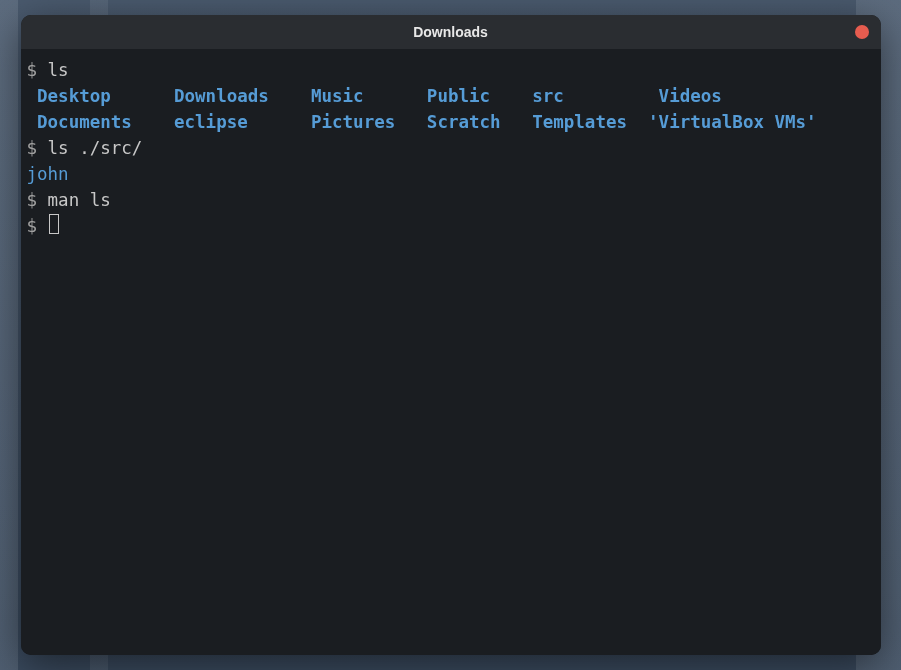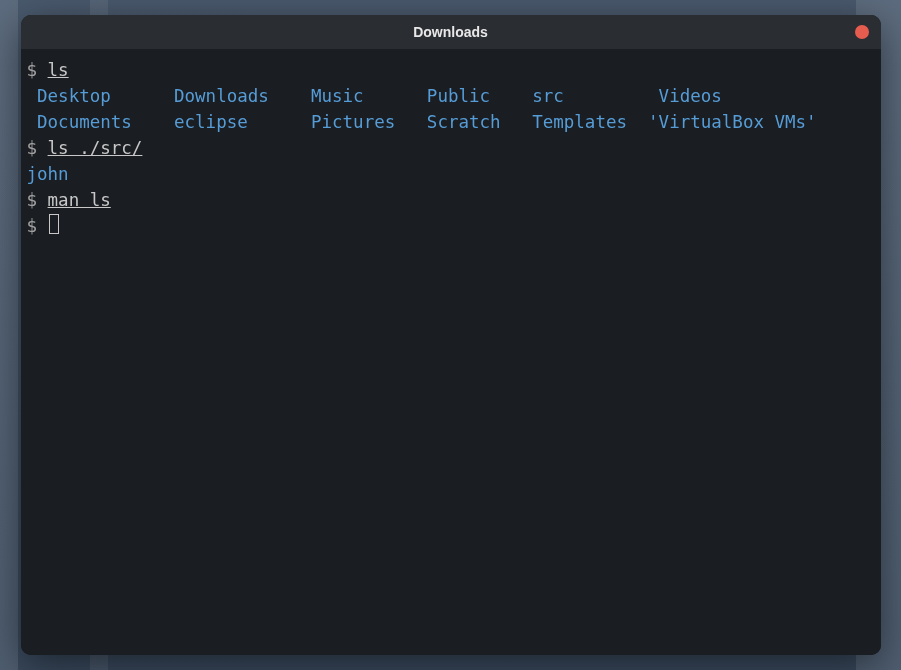--- a/index.html
+++ b/index.html
@@ -86,21 +86,20 @@
       color: #c8c8c8;
       font-family: 'DejaVu Sans Mono', 'Liberation Mono', 'Courier New', monospace;
       white-space: pre;
       overflow: hidden;
     }
     .prompt {
       color: #a0a0a0;
     }
     .cmd {
       color: #c8c8c8;
-      text-decoration: underline;
     }
     .dir {
       color: #569cd6;
       font-weight: normal;
     }
     .line {
       display: block;
     }
     .cursor {
       display: inline-block;
@@ -109,21 +108,21 @@
       border: 1.5px solid #c8c8c8;
       vertical-align: text-bottom;
       margin-bottom: 2px;
       margin-left: 1px;
     }
     .ls-columns {
       display: block;
     }
     .col {
       display: inline-block;
-      font-weight: normal;
+      font-weight: bold;
     }
   </style>
 </head>
 <body>
 
 <div class="desktop-bg"></div>
 
 <div class="terminal-window">
   <div class="titlebar">
     <span class="titlebar-title">Downloads</span>

